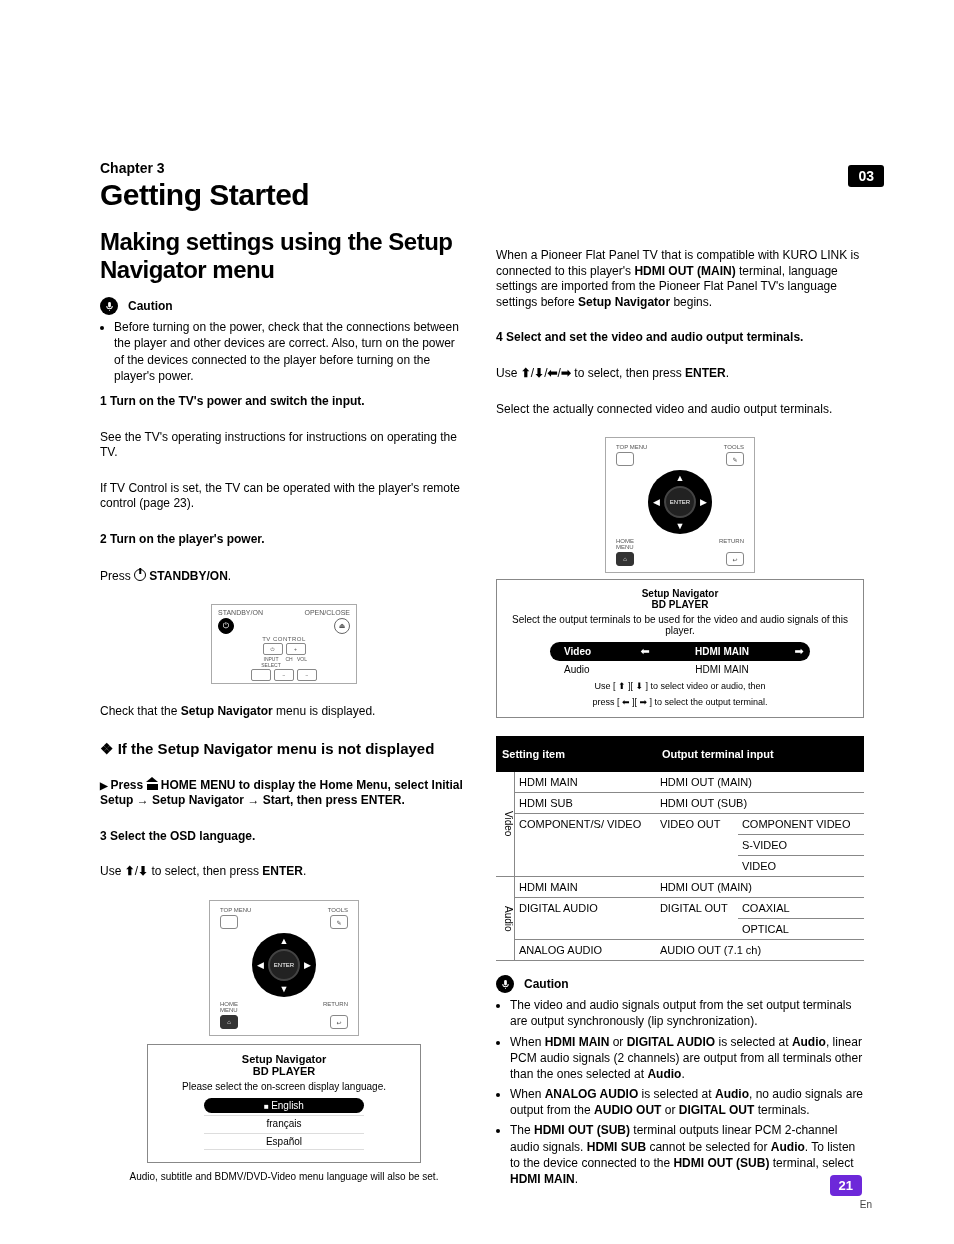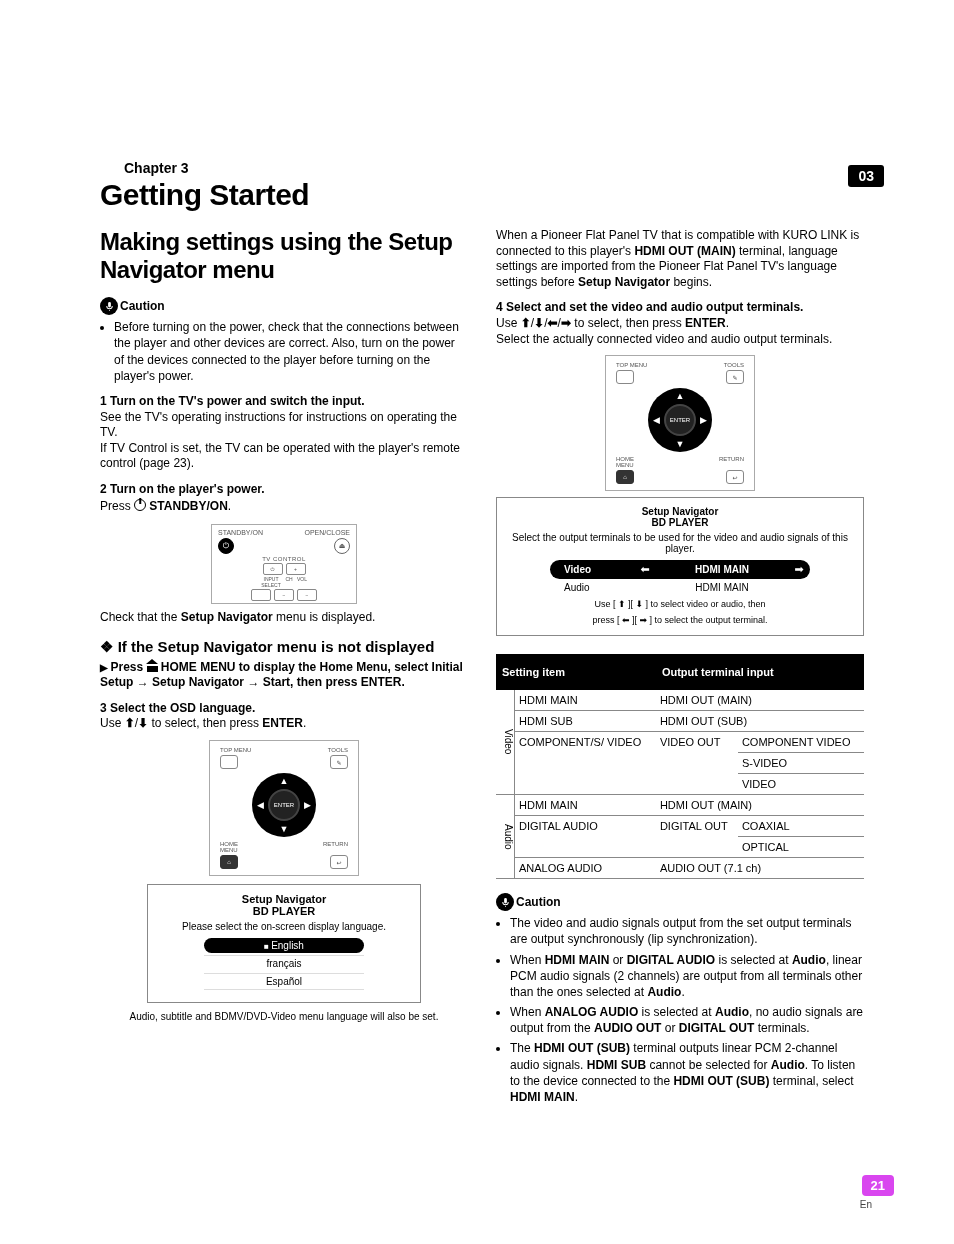--- a/index.html
+++ b/index.html
@@ -25,21 +25,20 @@
     color: #fff;
     font-weight: bold;
     font-size: 14px;
     padding: 3px 10px;
     border-radius: 3px;
   }
   .chapter-label {
     font-size: 14px;
     font-weight: bold;
     margin-bottom: 0;
-    margin-left: 24px;
   }
   h1 {
     font-size: 30px;
     font-weight: 800;
     margin: 2px 0 16px 0;
     letter-spacing: -0.5px;
   }
   .two-col {
     display: flex;
     gap: 28px;
@@ -48,35 +47,35 @@
     flex: 1;
     min-width: 0;
   }
   h2 {
     font-size: 24px;
     font-weight: 800;
     margin: 0 0 14px 0;
     line-height: 1.15;
     letter-spacing: -0.5px;
   }
-  p { margin: 0 0; line-height: 1.3; }
+  p { margin: 20px 0; line-height: 1.3; }
   .sub-head {
     font-size: 15px;
     font-weight: bold;
     margin: 12px 0 4px 0;
   }
   .sub-head .diamond::before { content: "❖ "; }
   .step-h {
     font-weight: bold;
     margin-top: 10px;
   }
   .caution-row {
     display: flex;
     align-items: center;
-    gap: 2px;
+    gap: 10px;
     margin-top: 14px;
     margin-bottom: 4px;
   }
   .caution-icon {
     width: 18px;
     height: 18px;
     background: #000;
     border-radius: 50%;
     display: inline-flex;
     align-items: center;
@@ -219,22 +218,22 @@
     font-size: 10px;
     padding: 2px 0 !important;
     text-align: center;
     border-right: 1px solid #888;
     width: 14px;
   }
 
   .page-num-badge {
     position: absolute;
     bottom: 48px;
-    right: 60px;
-    background: #d946ef;
+    right: 92px;
+    background: #6d28d9;
     color: #fff;
     font-weight: bold;
     padding: 3px 9px;
     border-radius: 4px;
     font-size: 13px;
   }
   .page-lang {
     position: absolute;
     bottom: 34px;
     right: 82px;

